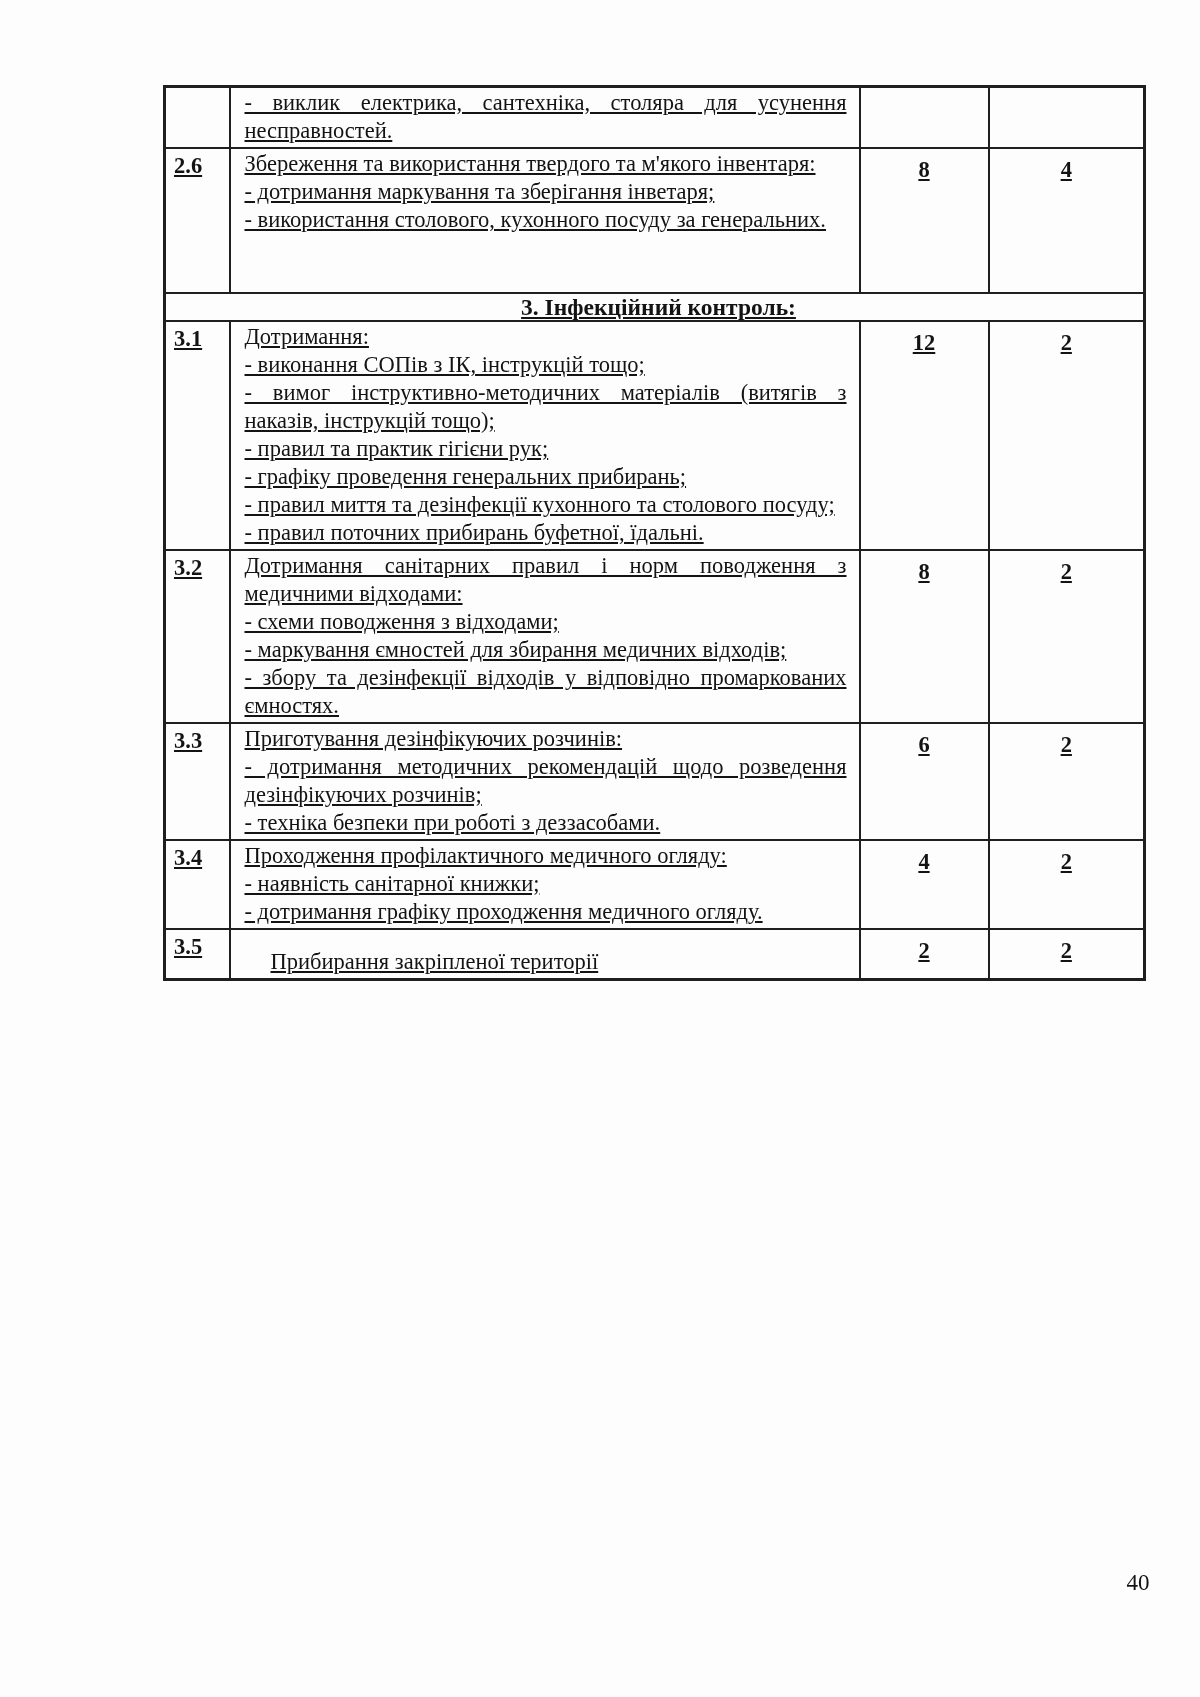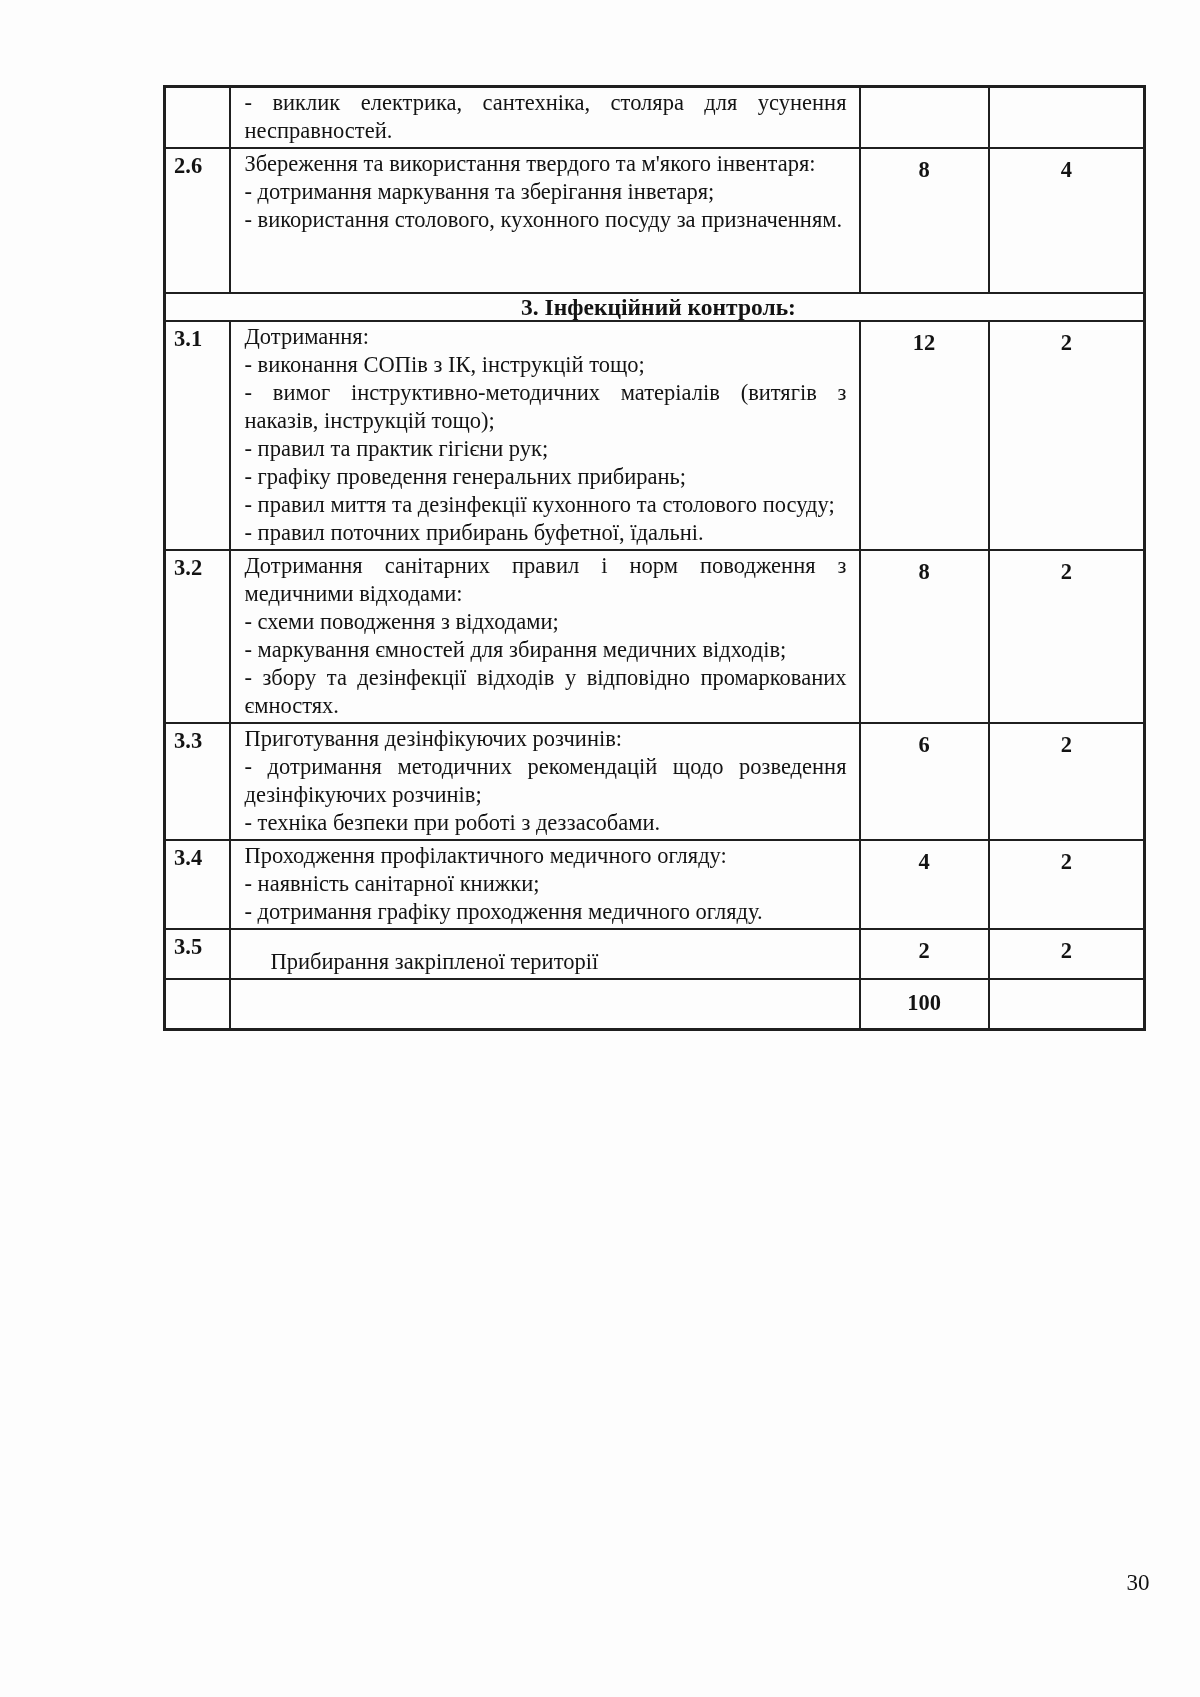--- a/index.html
+++ b/index.html
@@ -19,20 +19,21 @@
   }
   table.doc-table, table.doc-table td{
     border:2px solid #1f1f1f;
   }
   table.doc-table{border-width:3px;}
   td{
     vertical-align:top;
     font-size:22.5px;
     line-height:28px;
     overflow:hidden;
+    text-decoration:underline;
   }
   td.c-num{
     font-weight:bold;
     padding:3px 2px 16px 8px;
     text-align:left;
   }
   td.c-desc{
     padding:1px 12px 2px 14px;
   }
   td.c-desc p{
@@ -93,21 +94,21 @@
           </td>
     <td class="c-max"></td>
     <td class="c-crit"></td>
   </tr>
 
   <tr>
     <td class="c-num">2.6</td>
     <td class="c-desc">
             <p>Збереження та використання твердого та м'якого інвентаря:</p>
             <p>- дотримання маркування та зберігання інветаря;</p>
-            <p>- використання столового, кухонного посуду за призначенням.</p>
+            <p>- використання столового, кухонного посуду за генеральних.</p>
           </td>
     <td class="c-max">8</td>
     <td class="c-crit">4</td>
   </tr>
 
   <tr>
     <td class="c-section" colspan="4">3. Інфекційний контроль:</td>
   </tr>
 
   <tr>
@@ -161,23 +162,17 @@
 
   <tr>
     <td class="c-num">3.5</td>
     <td class="c-desc">
             <p>Прибирання закріпленої території</p>
           </td>
     <td class="c-max">2</td>
     <td class="c-crit">2</td>
   </tr>
 
-  <tr class="total-row">
-    <td class="c-num"></td>
-    <td class="c-desc"></td>
-    <td class="c-max">100</td>
-    <td class="c-crit"></td>
-  </tr>
 </tbody>
   </table>
 
-  <div class="page-number">30</div>
+  <div class="page-number">40</div>
 </div>
 
 </body></html>

